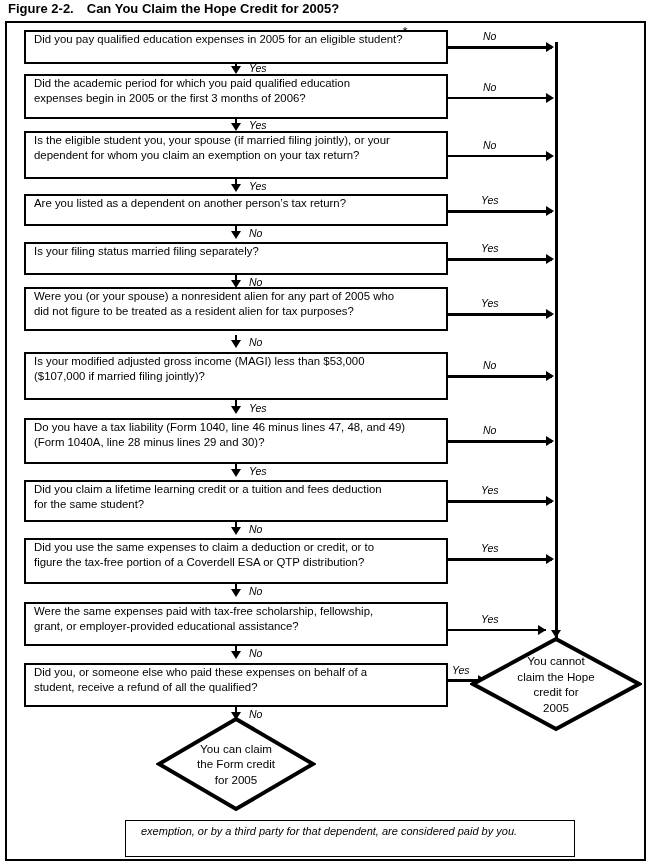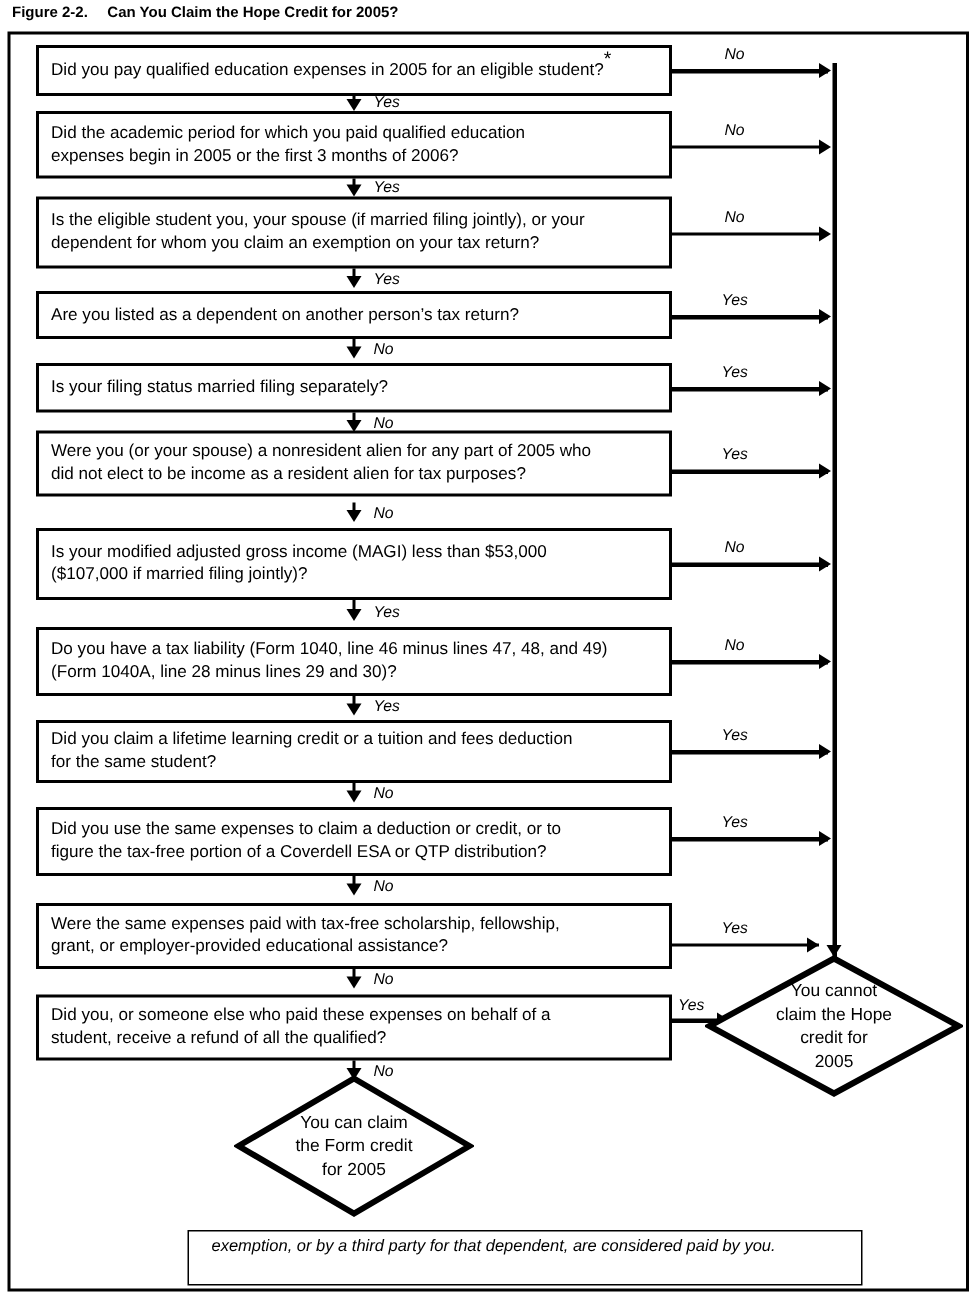--- a/index.html
+++ b/index.html
@@ -18,21 +18,21 @@
     overflow: hidden;
     background: #ffffff;
   }
   
   #caption {
     position: absolute;
     left: 8px;
     top: 0px;
     width: 620px;
     height: 20px;
-    font-size: 10px;
+    font-size: 13px;
     font-weight: bold;
     letter-spacing: 0px;
     white-space: nowrap;
     line-height: 18px;
   }
   #caption .fignum {
     font-weight: bold;
     margin-right: 13px;
   }
   
@@ -49,21 +49,21 @@
   .qbox {
     position: absolute;
     border: 2px solid #000;
     box-sizing: border-box;
     background: #fff;
     font-size: 11.4px;
     line-height: 15px;
     padding: 0 8px;
     display: flex;
     flex-direction: column;
-    justify-content: center;
+    justify-content: flex-start;
   }
   .qbox .qline { white-space: nowrap; }
   .qbox sup.star {
     font-size: 13px;
     line-height: 0;
     position: relative;
     top: -2px;
   }
   
   .flabel {
@@ -170,21 +170,21 @@
   <div class="qbox" style="left:24px; top:194px; width:424px; height:32px;">
     <div class="qline">Are you listed as a dependent on another person’s tax return?</div>
   </div>
 
   <div class="qbox" style="left:24px; top:242px; width:424px; height:33px;">
     <div class="qline">Is your filing status married filing separately?</div>
   </div>
 
   <div class="qbox" style="left:24px; top:287px; width:424px; height:44px;">
     <div class="qline">Were you (or your spouse) a nonresident alien for any part of 2005 who</div>
-    <div class="qline">did not elect to be income as a resident alien for tax purposes?</div>
+    <div class="qline">did not figure to be treated as a resident alien for tax purposes?</div>
   </div>
 
   <div class="qbox" style="left:24px; top:352px; width:424px; height:48px;">
     <div class="qline">Is your modified adjusted gross income (MAGI) less than $53,000</div>
     <div class="qline">($107,000 if married filing jointly)?</div>
   </div>
 
   <div class="qbox" style="left:24px; top:418px; width:424px; height:46px;">
     <div class="qline">Do you have a tax liability (Form 1040, line 46 minus lines 47, 48, and 49)</div>
     <div class="qline">(Form 1040A, line 28 minus lines 29 and 30)?</div>

